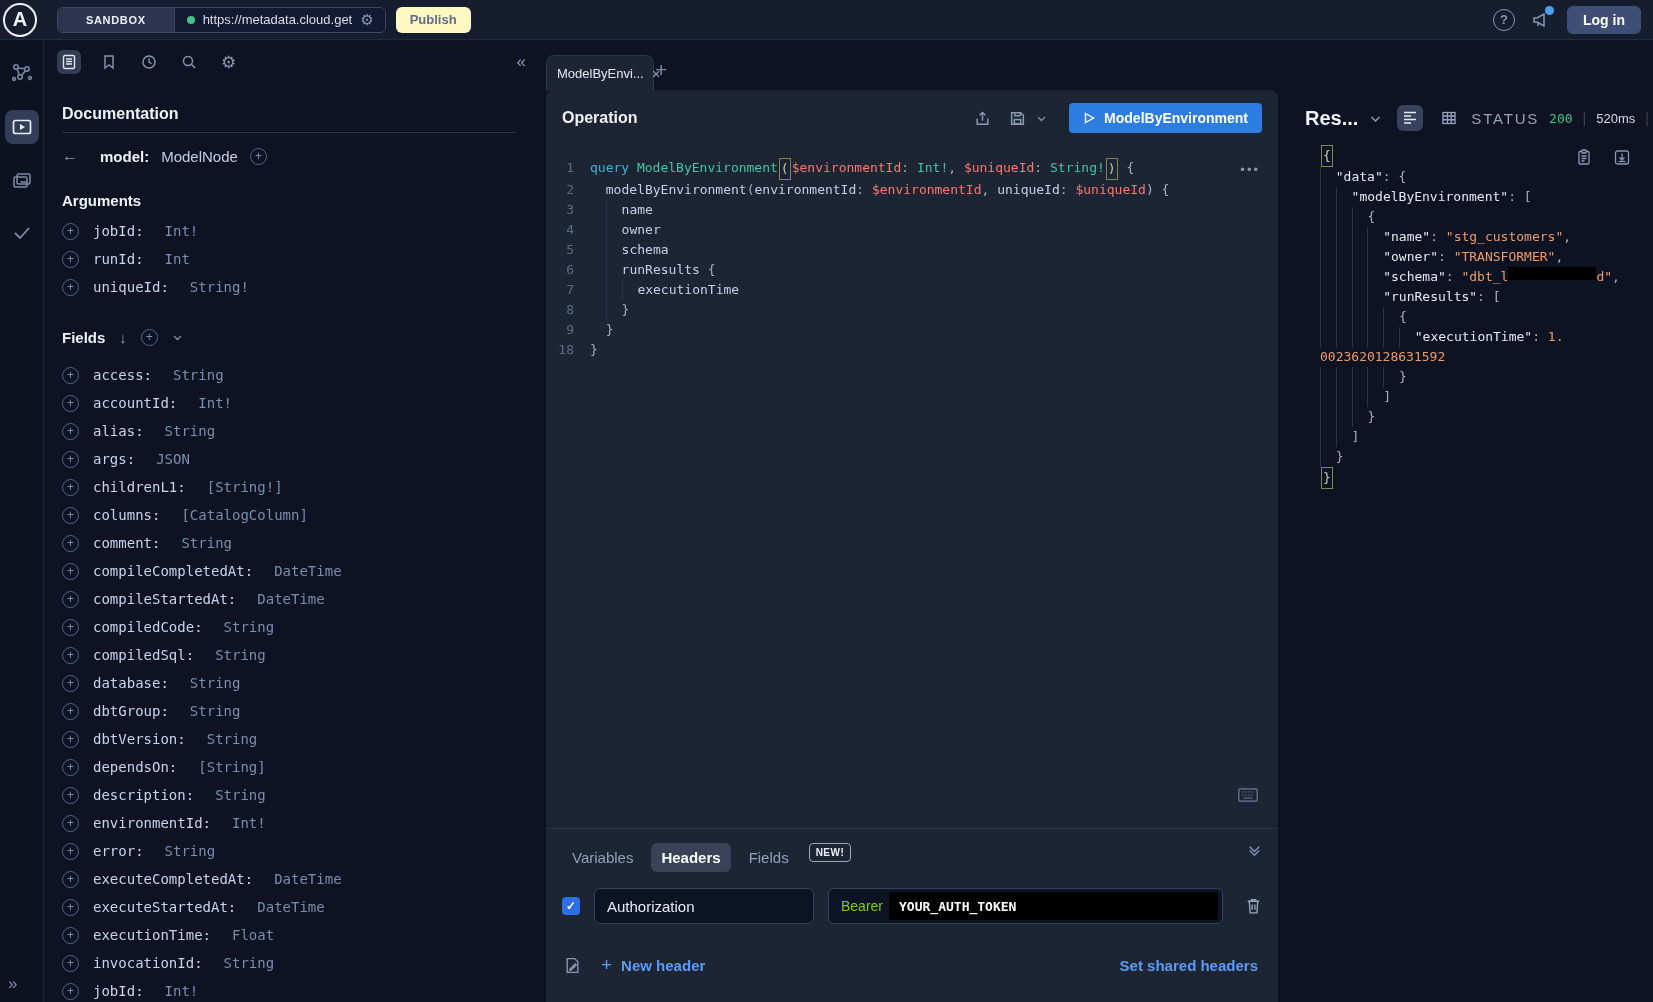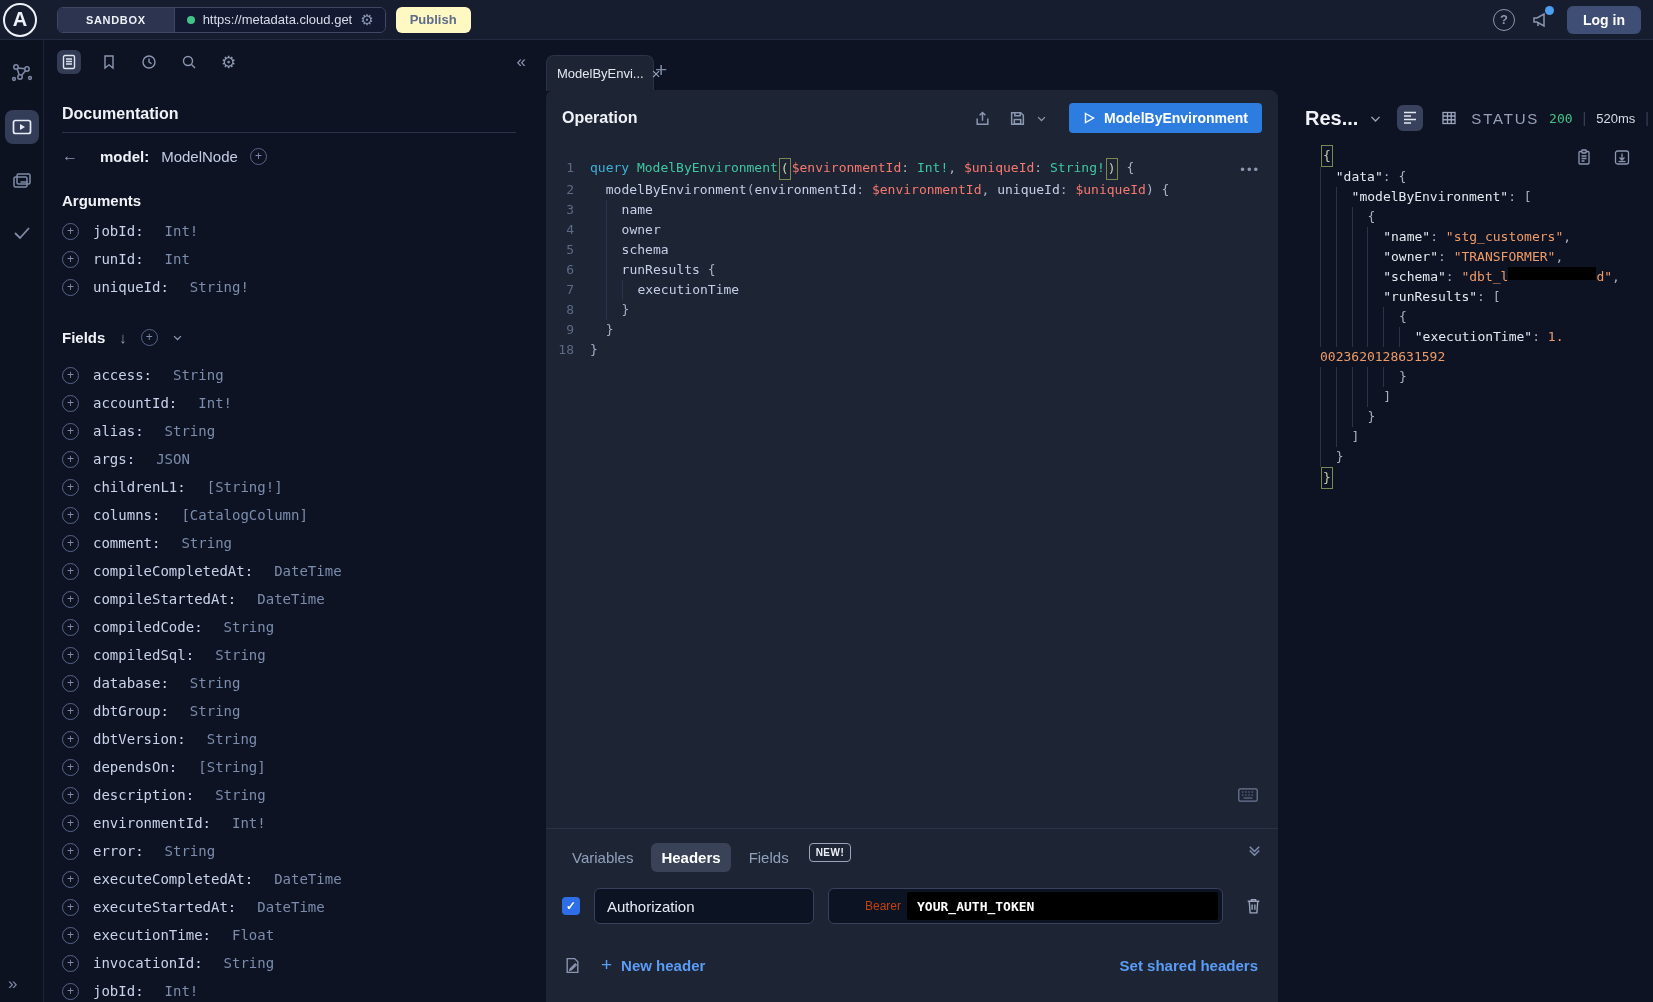--- a/index.html
+++ b/index.html
@@ -102,21 +102,21 @@
   .new-badge { border:1px solid #9aa5bd; color:#eef1f8; border-radius:4px; font-size:10px; font-weight:bold;
                letter-spacing:.05em; padding:3px 6px; margin-left:2px; }
   .req-collapse { margin-left:auto; background:none; border:none; color:#7f8db0; }
   .hdr-row { display:flex; align-items:center; margin:16px 16px 0 16px; gap:14px; }
   .checkbox { width:18px; height:18px; min-width:18px; background:#2e6fe8; border-radius:4px; color:#fff; font-size:12px;
               font-weight:bold; display:flex; align-items:center; justify-content:center; border:none; }
   .hdr-input { width:220px; height:36px; background:#0c1322; border:1px solid #38425e; border-radius:6px; color:#e7ebf4;
                font-size:15px; font-family:"Liberation Sans",sans-serif; padding:0 12px; }
   .hdr-value { width:406px; height:36px; background:#0c1322; border:1px solid #38425e; border-radius:6px; display:flex;
                align-items:center; padding:0 4px 0 12px; gap:6px; }
-  .bearer { font-size:12px; color:#c2410c; white-space:nowrap;margin-left:24px; }
+  .bearer { font-size:14px; color:#84cc16; white-space:nowrap; }
   .token-box { flex:1; height:28px; background:#000; border-radius:2px; display:flex; align-items:center; padding-left:10px; }
   .token-text { font-family:"DejaVu Sans Mono", monospace; font-weight:bold; font-size:13px; color:#fff; }
   .trash-btn { background:none; border:none; color:#9aa5bd; margin-left:8px; }
   .req-bottom { display:flex; align-items:center; margin:30px 20px 0 16px; gap:18px; }
   .link-blue { color:#5b9cf6; font-weight:bold; font-size:15px; background:none; border:none; display:flex;
                align-items:center; gap:9px; }
   .shared-link { margin-left:auto; }
 
   
   .resp { position:absolute; left:1290px; top:40px; right:0; bottom:0; }

